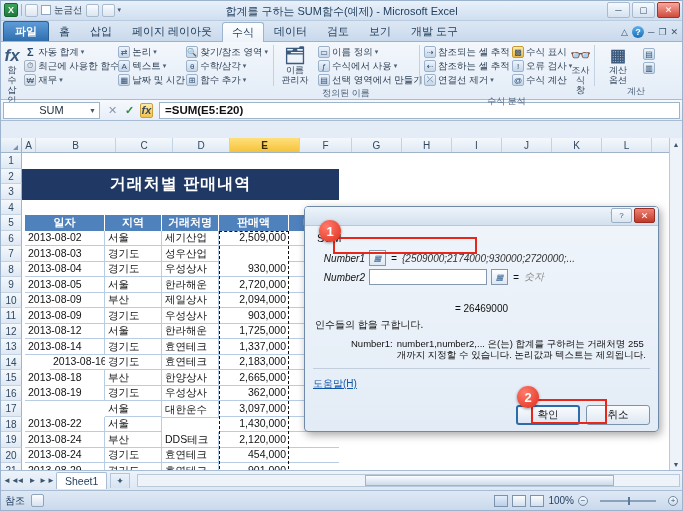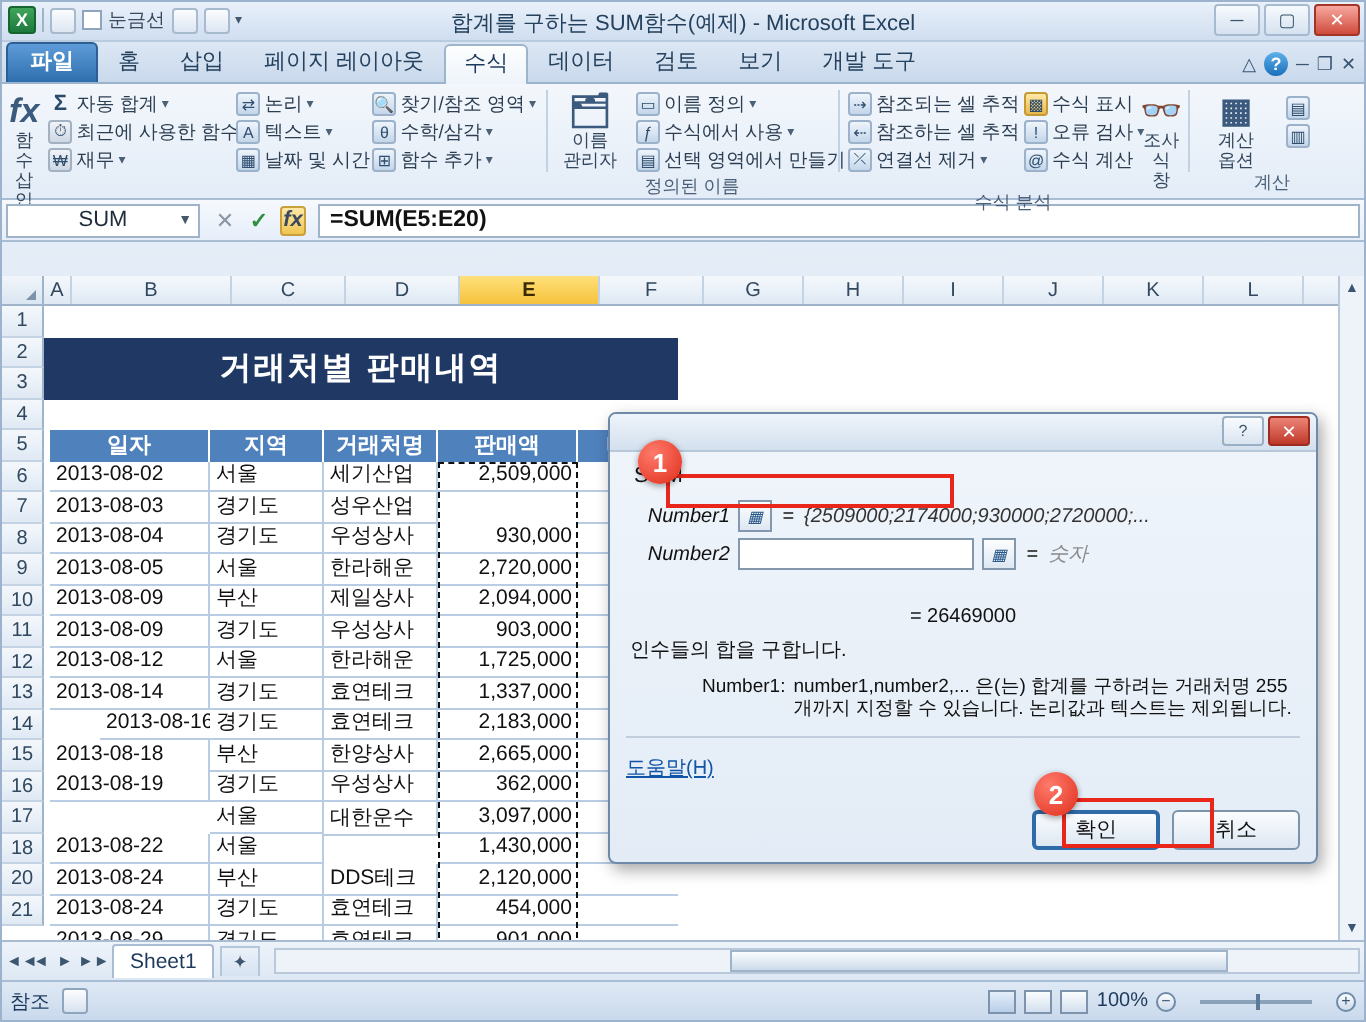--- a/index.html
+++ b/index.html
@@ -577,20 +577,24 @@
           <div class="row">
             <div class="rh">16</div>
             <div class="cells"></div>
           </div>
           <div class="row">
             <div class="rh">17</div>
             <div class="cells"></div>
           </div>
           <div class="row">
             <div class="rh">18</div>
+            <div class="cells"></div>
+          </div>
+          <div class="row">
+            <div class="rh">19</div>
             <div class="cells"></div>
           </div>
           <div class="row">
             <div class="rh">20</div>
             <div class="cells"></div>
           </div>
           <div class="row">
             <div class="rh">21</div>
             <div class="cells"></div>
           </div>

